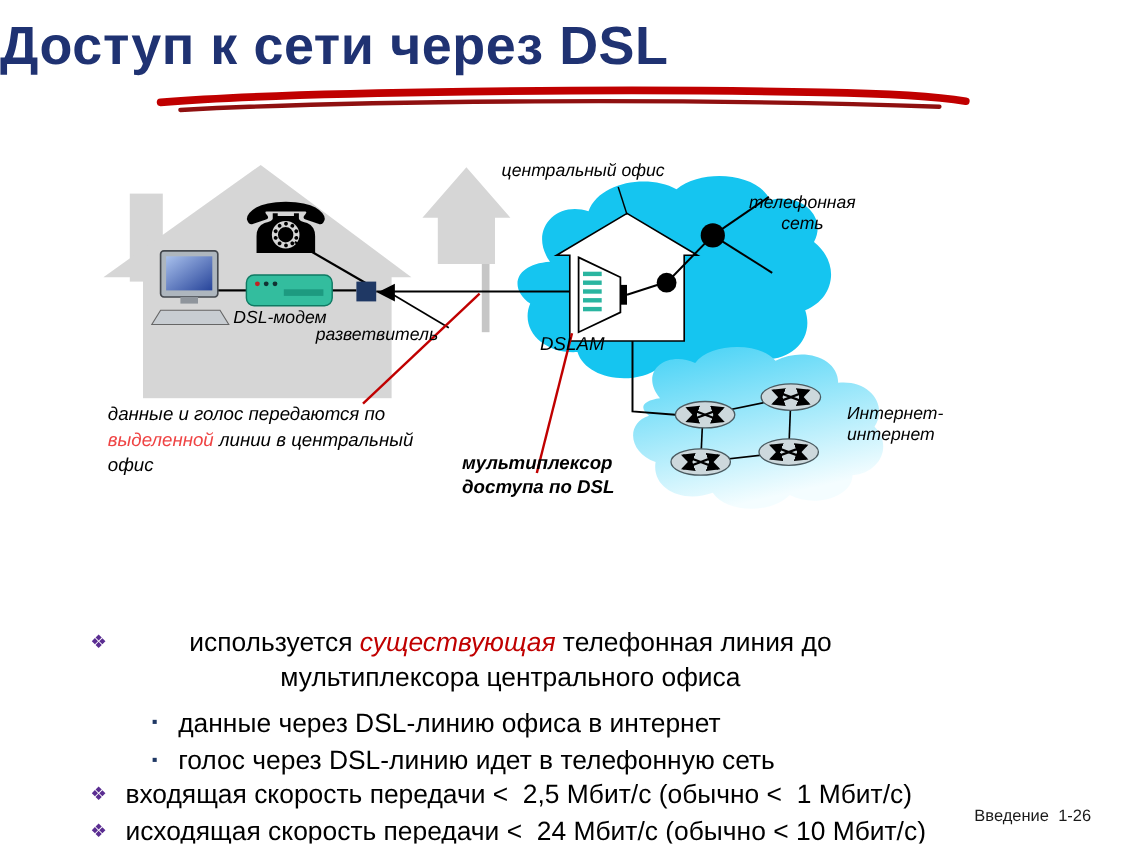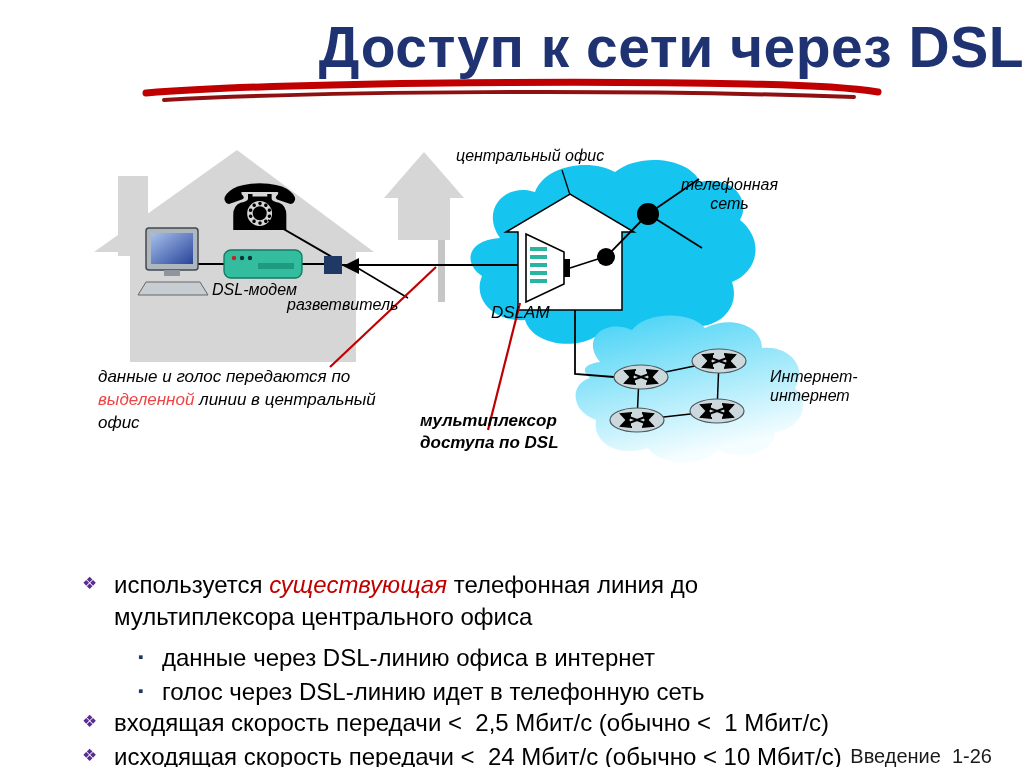--- a/index.html
+++ b/index.html
@@ -1,22 +1,22 @@
 <!DOCTYPE html>
 <html><head>
 <meta charset="utf-8">
 <style>
   html, body { margin:0; padding:0; background:#ffffff; }
   .slide {
     position:relative; width:1024px; height:767px; background:#ffffff;
     overflow:hidden; font-family:"Liberation Sans", sans-serif; color:#000;
   }
   .title {
-    position:absolute; top:14px; left:0; right:0; text-align:right;
-    font-weight:bold; font-size:57px; color:#1F3272; letter-spacing:0.5px;
+    position:absolute; top:14px; left:0; right:0; text-align:left;
+    font-weight:bold; font-size:49px; color:#1F3272; letter-spacing:0.5px;
   }
   .underline { position:absolute; left:138px; top:78px; }
   .diagram-svg { position:absolute; left:0; top:0; }
 
   .lbl { position:absolute; font-size:16px; line-height:1.18; white-space:pre-line;font-style:italic; }
   .lbl-co       { left:456px; top:147px; }
   .lbl-phonenet { left:681px; top:176px;text-align:center; }
   .lbl-modem    { left:212px; top:281px; }
   .lbl-splitter { left:287px; top:296px; }
   .lbl-dslam    { left:491px; top:303px; font-size:17px; }
@@ -26,28 +26,28 @@
   .annotation {
     position:absolute; left:98px; top:366px; width:290px;
     font-style:italic; font-size:17px; line-height:1.35;
   }
   .red { color:#ef4444; }
 
   .bullet { position:absolute; display:flex; align-items:flex-start; font-size:24px; }
   .bullet .mark { flex:0 0 32px; font-size:17px; padding-top:4px; color:#5A2D91; }
   .bullet .text { line-height:1.33; }
   .bullet.sub .mark { flex:0 0 24px; font-size:15px; padding-top:6px; color:#1F3864; }
-  .b1 { left:82px;  top:569px; } .b1 .text { width:700px; }
+  .b1 { left:82px;  top:569px; } .b1 .text { width:700px;text-align:center; }
   .b2 { left:138px; top:642px; }
   .b3 { left:138px; top:676px; }
   .b4 { left:82px;  top:707px; }
   .b5 { left:82px;  top:741px; }
   .em-red { color:#C00000; font-style:italic; }
 
-  .footer { position:absolute; right:32px; top:733px; font-size:20px; color:#1a1a1a;margin-top:12px; }
+  .footer { position:absolute; right:32px; top:733px; font-size:15px; color:#1a1a1a; }
 </style>
 </head>
 <body>
 
 <div class="slide">
 
   <div class="title">Доступ к сети через DSL</div>
 
   <svg class="underline" width="748" height="28" viewBox="0 0 748 28">
     <path d="M8,15 C130,5 430,2 610,6 C665,7 715,10 740,14" stroke="#C00000" stroke-width="7" fill="none" stroke-linecap="round"></path>

